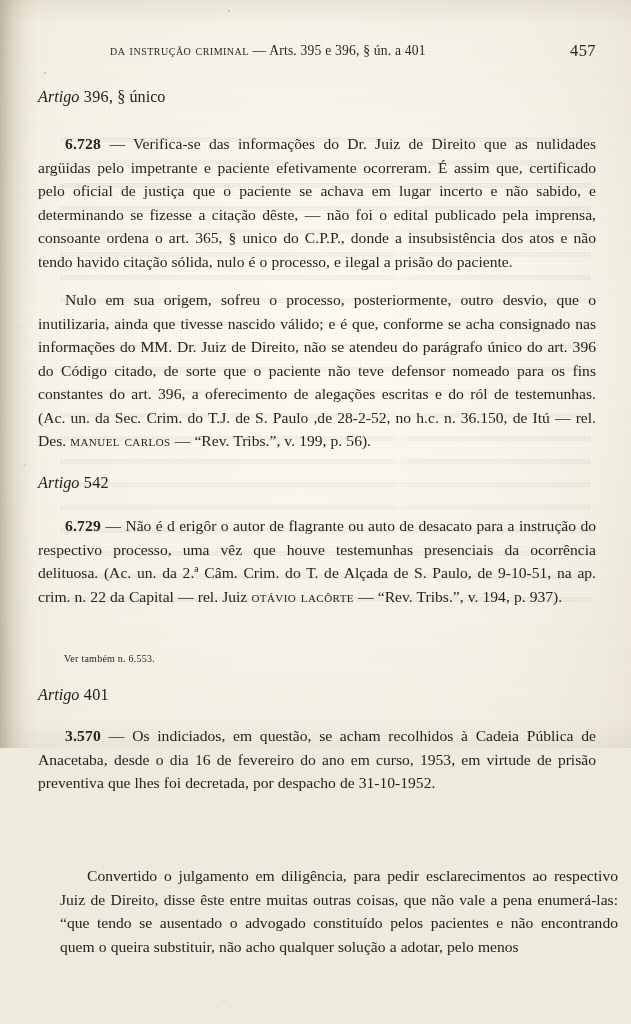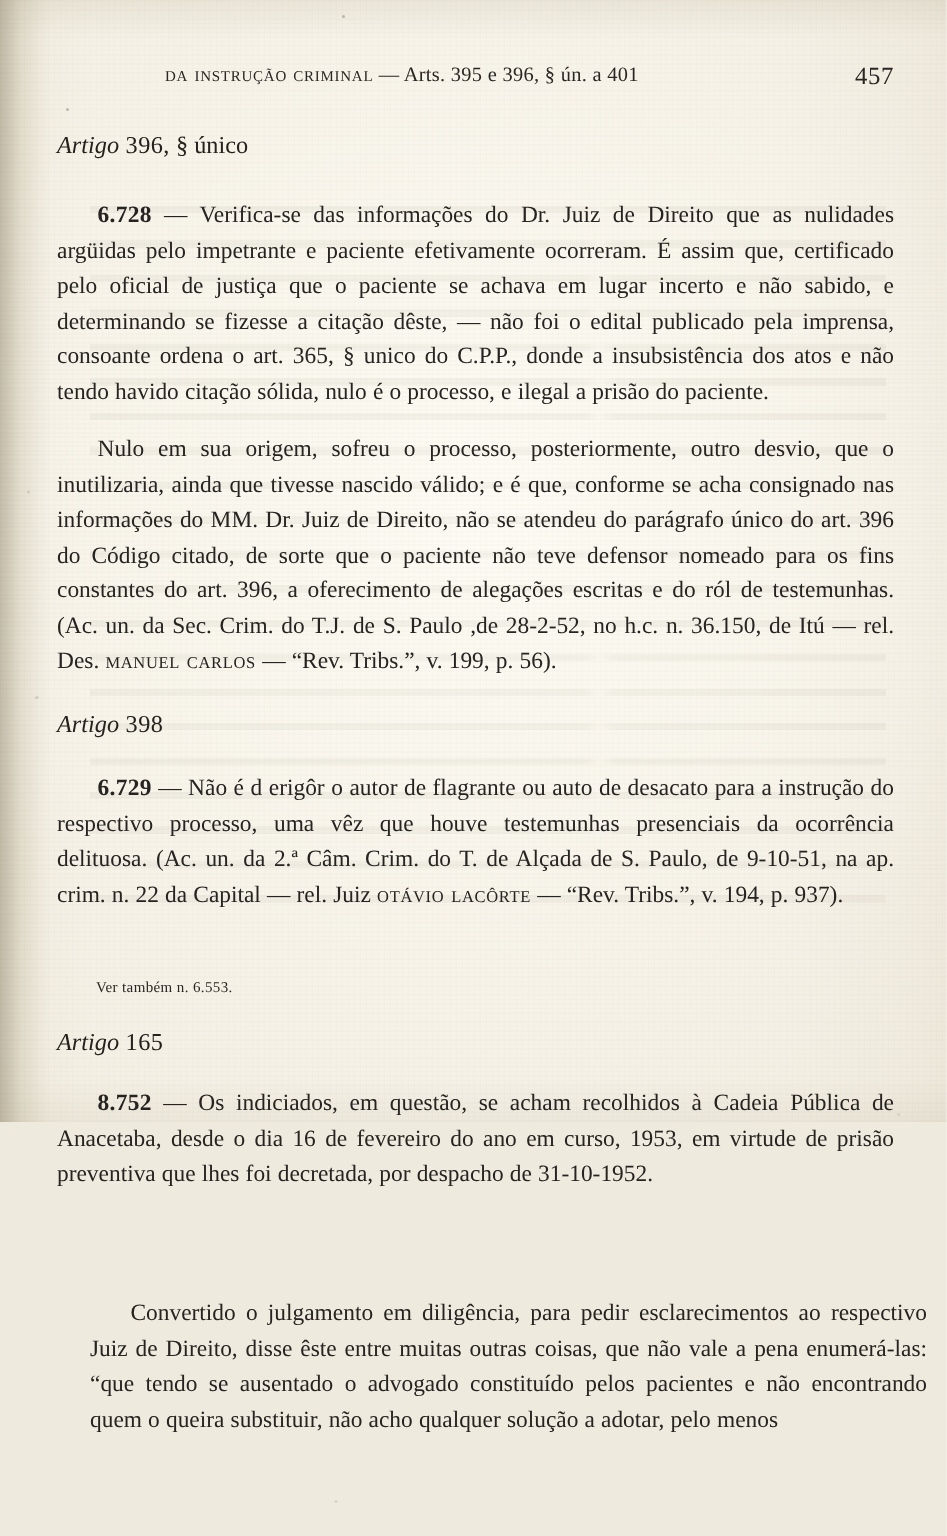--- a/index.html
+++ b/index.html
@@ -183,35 +183,35 @@
 
     <div class="para indent" style="top:132px;">
       <span class="num">6.728</span><span> — </span><span>Verifica-se das informações do Dr. Juiz de Direito que as nulidades argüidas pelo impetrante e paciente efetivamente ocorreram.   É assim que, certificado pelo oficial de justiça que o paciente se achava em lugar incerto e não sabido, e determinando se fizesse a citação dêste, — não foi o edital publicado pela imprensa, consoante ordena o art. 365, § unico do C.P.P., donde a insubsistência dos atos e não tendo havido citação sólida, nulo é o processo, e ilegal a prisão do paciente.</span>
     </div>
 
     <div class="para indent" style="top:288px;">
       <span>Nulo em sua origem, sofreu o processo, posteriormente, outro desvio, que o inutilizaria, ainda que tivesse nascido válido; e é que, conforme se acha consignado nas informações do MM. Dr. Juiz de Direito, não se atendeu do parágrafo único do art. 396 do Código citado, de sorte que o paciente não teve defensor nomeado para os fins constantes do art. 396, a oferecimento de alegações escritas e do ról de testemunhas. (Ac. un. da Sec. Crim. do T.J. de S. Paulo ,de 28-2-52, no h.c. n. 36.150, de Itú — rel. Des. </span><span class="sc">Manuel Carlos</span><span> — “Rev. Tribs.”, v. 199, p. 56).</span>
     </div>
 
     <div class="artigo" style="top:474px;">
-      <span class="w">Artigo</span><span class="n">&nbsp;</span><span class="n">398</span>
+      <span class="w">Artigo</span><span class="n">&nbsp;</span><span class="n">542</span>
     </div>
 
     <div class="para indent" style="top:514px;">
       <span class="num">6.729</span><span> — </span><span>Não é d erigôr o autor de flagrante ou auto de desacato para a instrução do respectivo processo, uma vêz que houve testemunhas presenciais da ocorrência delituosa. (Ac. un. da 2.ª Câm. Crim. do T. de Alçada de S. Paulo, de 9-10-51, na ap. crim. n. 22 da Capital — rel. Juiz </span><span class="sc">Otávio Lacôrte</span><span> — “Rev. Tribs.”, v. 194, p. 937).</span>
     </div>
 
     <div class="note" style="top:651px;">Ver também n. 6.553.</div>
 
     <div class="artigo" style="top:686px;">
-      <span class="w">Artigo</span><span class="n">&nbsp;</span><span class="n">165</span>
+      <span class="w">Artigo</span><span class="n">&nbsp;</span><span class="n">401</span>
     </div>
 
     <div class="para indent" style="top:724px;">
-      <span class="num">8.752</span><span> — </span><span>Os indiciados, em questão, se acham recolhidos à Cadeia Pública de Anacetaba, desde o dia 16 de fevereiro do ano em curso, 1953, em virtude de prisão preventiva que lhes foi decretada, por despacho de 31-10-1952.</span>
+      <span class="num">3.570</span><span> — </span><span>Os indiciados, em questão, se acham recolhidos à Cadeia Pública de Anacetaba, desde o dia 16 de fevereiro do ano em curso, 1953, em virtude de prisão preventiva que lhes foi decretada, por despacho de 31-10-1952.</span>
     </div>
 
 
     <div class="para indent" style="top:864px;margin-left:22px;">
       <span>Convertido o julgamento em diligência, para pedir esclarecimentos ao respectivo Juiz de Direito, disse êste entre muitas outras coisas, que não vale a pena enumerá-las: “que tendo se ausentado o advogado constituído pelos pacientes e não encontrando quem o queira substituir, não acho qualquer solução a adotar, pelo menos</span>
     </div>
 
   </div>
 
   <div class="grain"></div>

